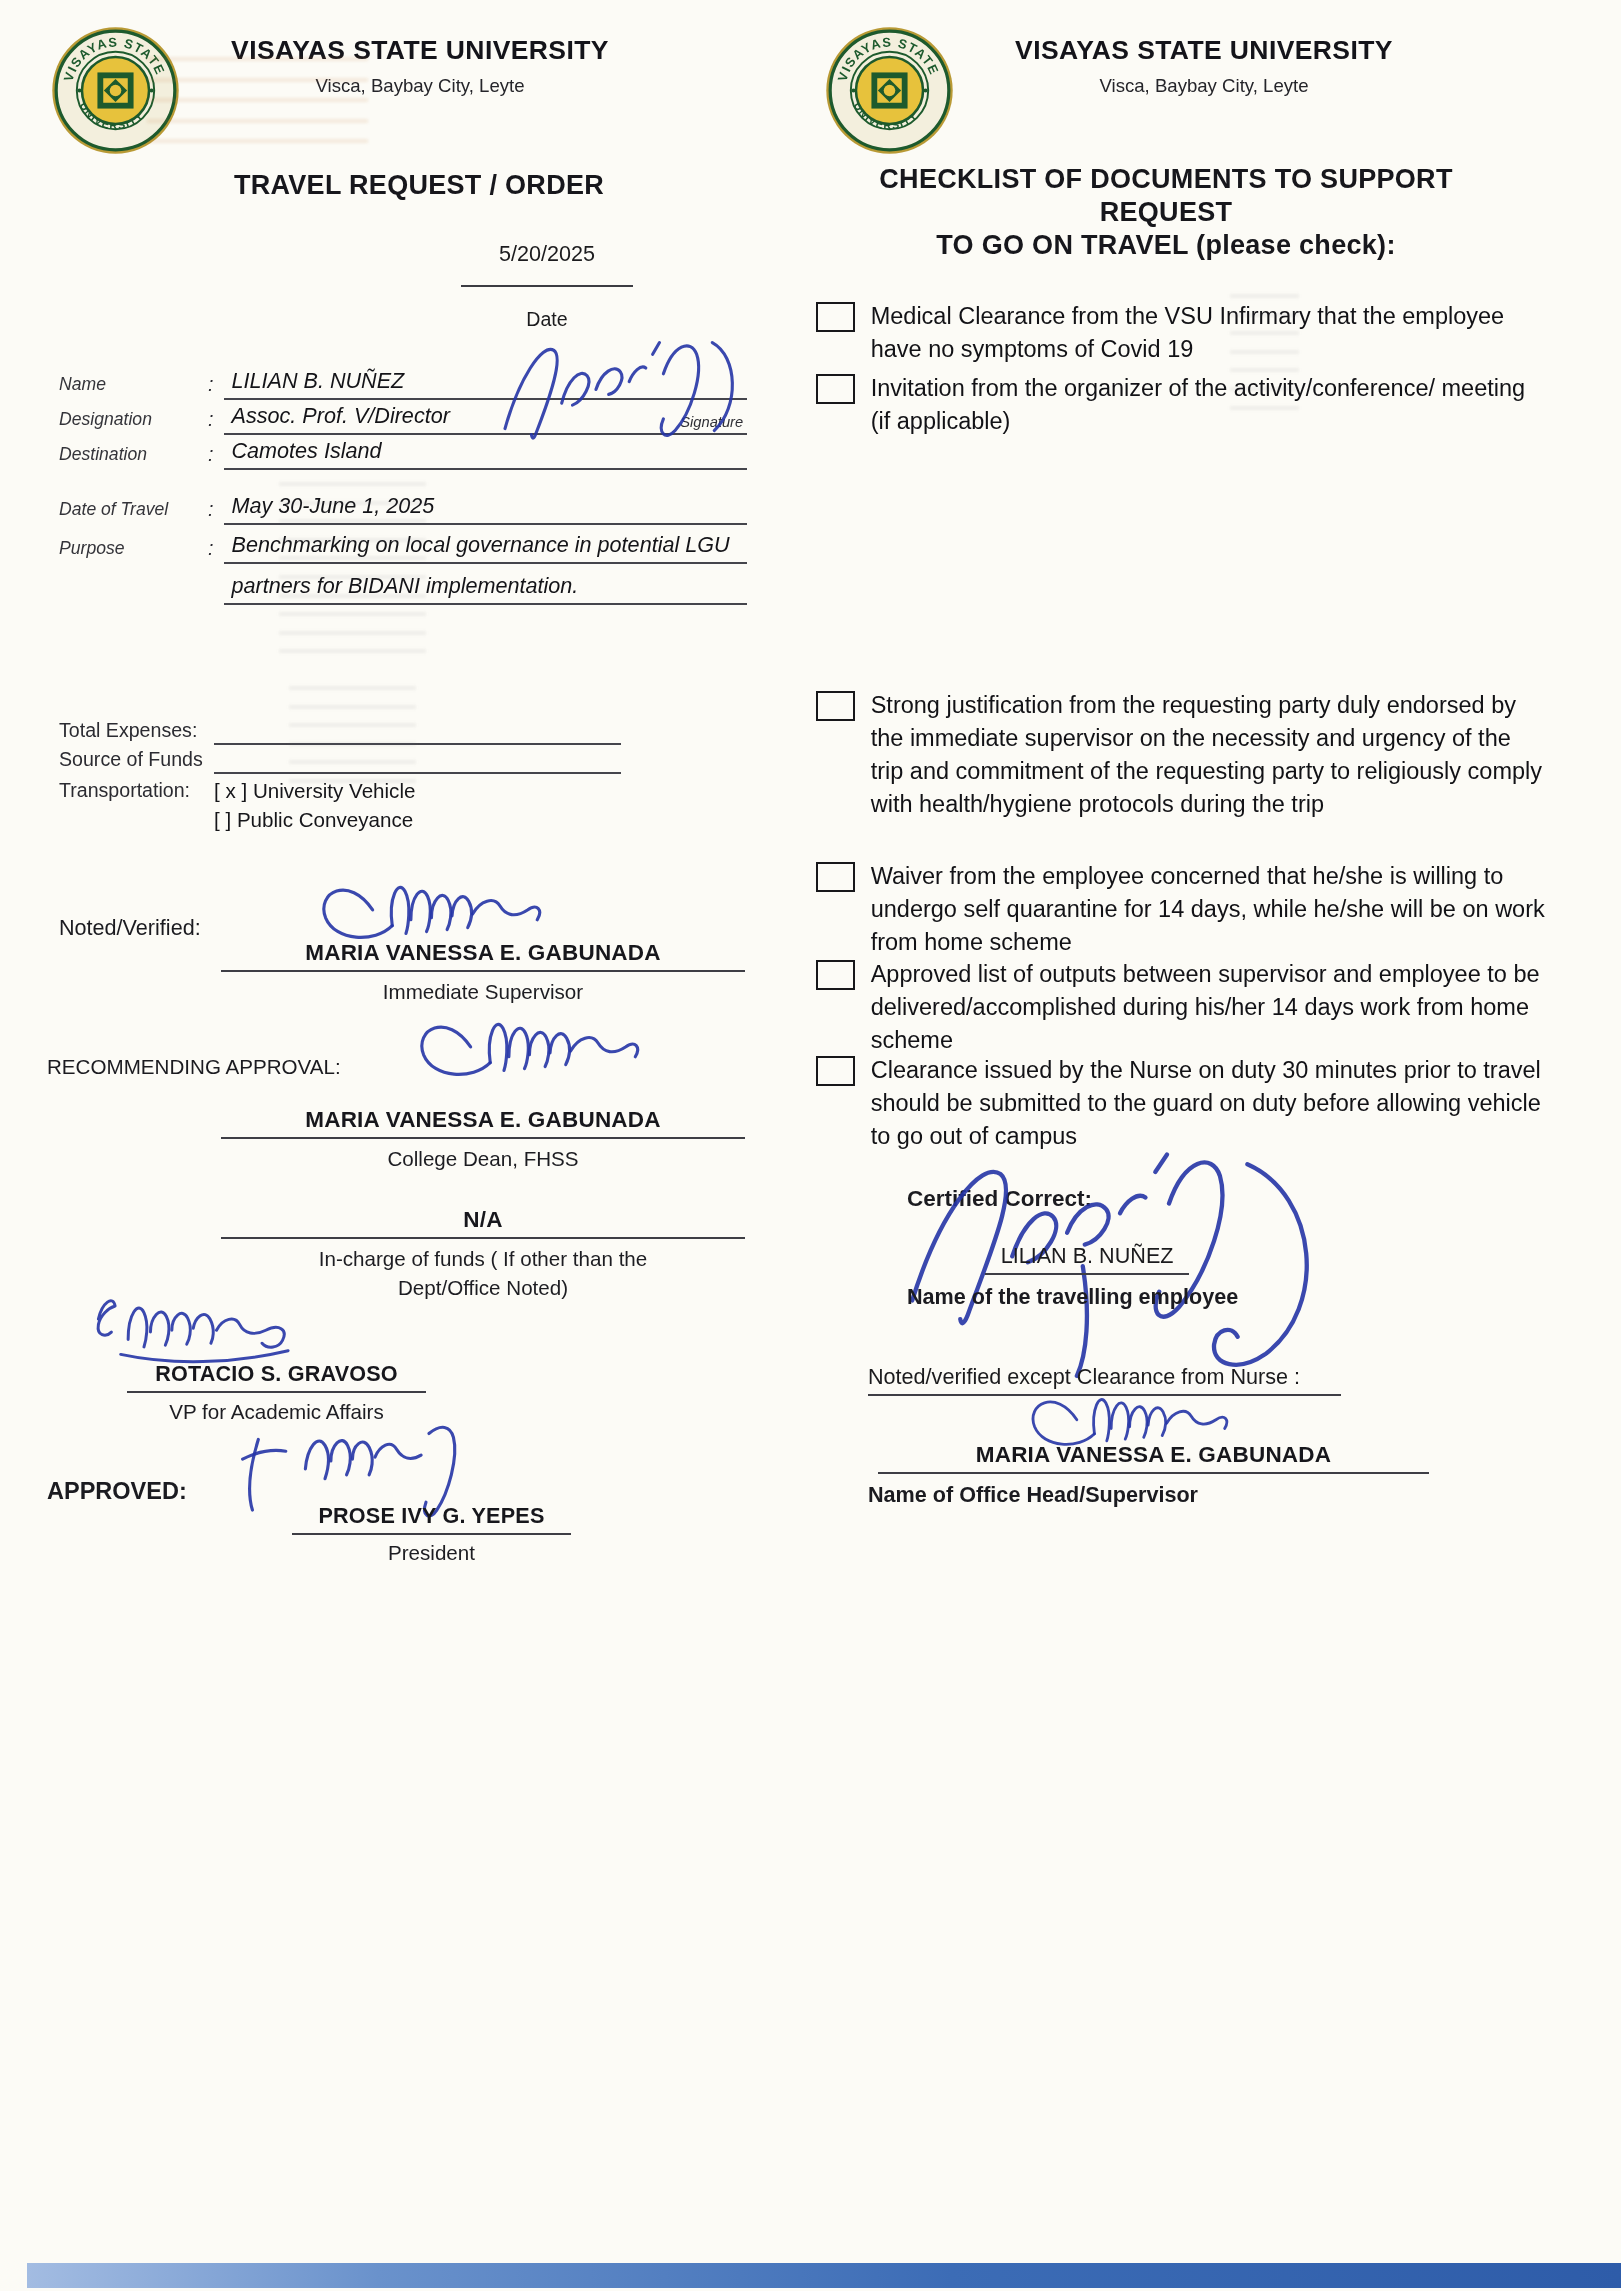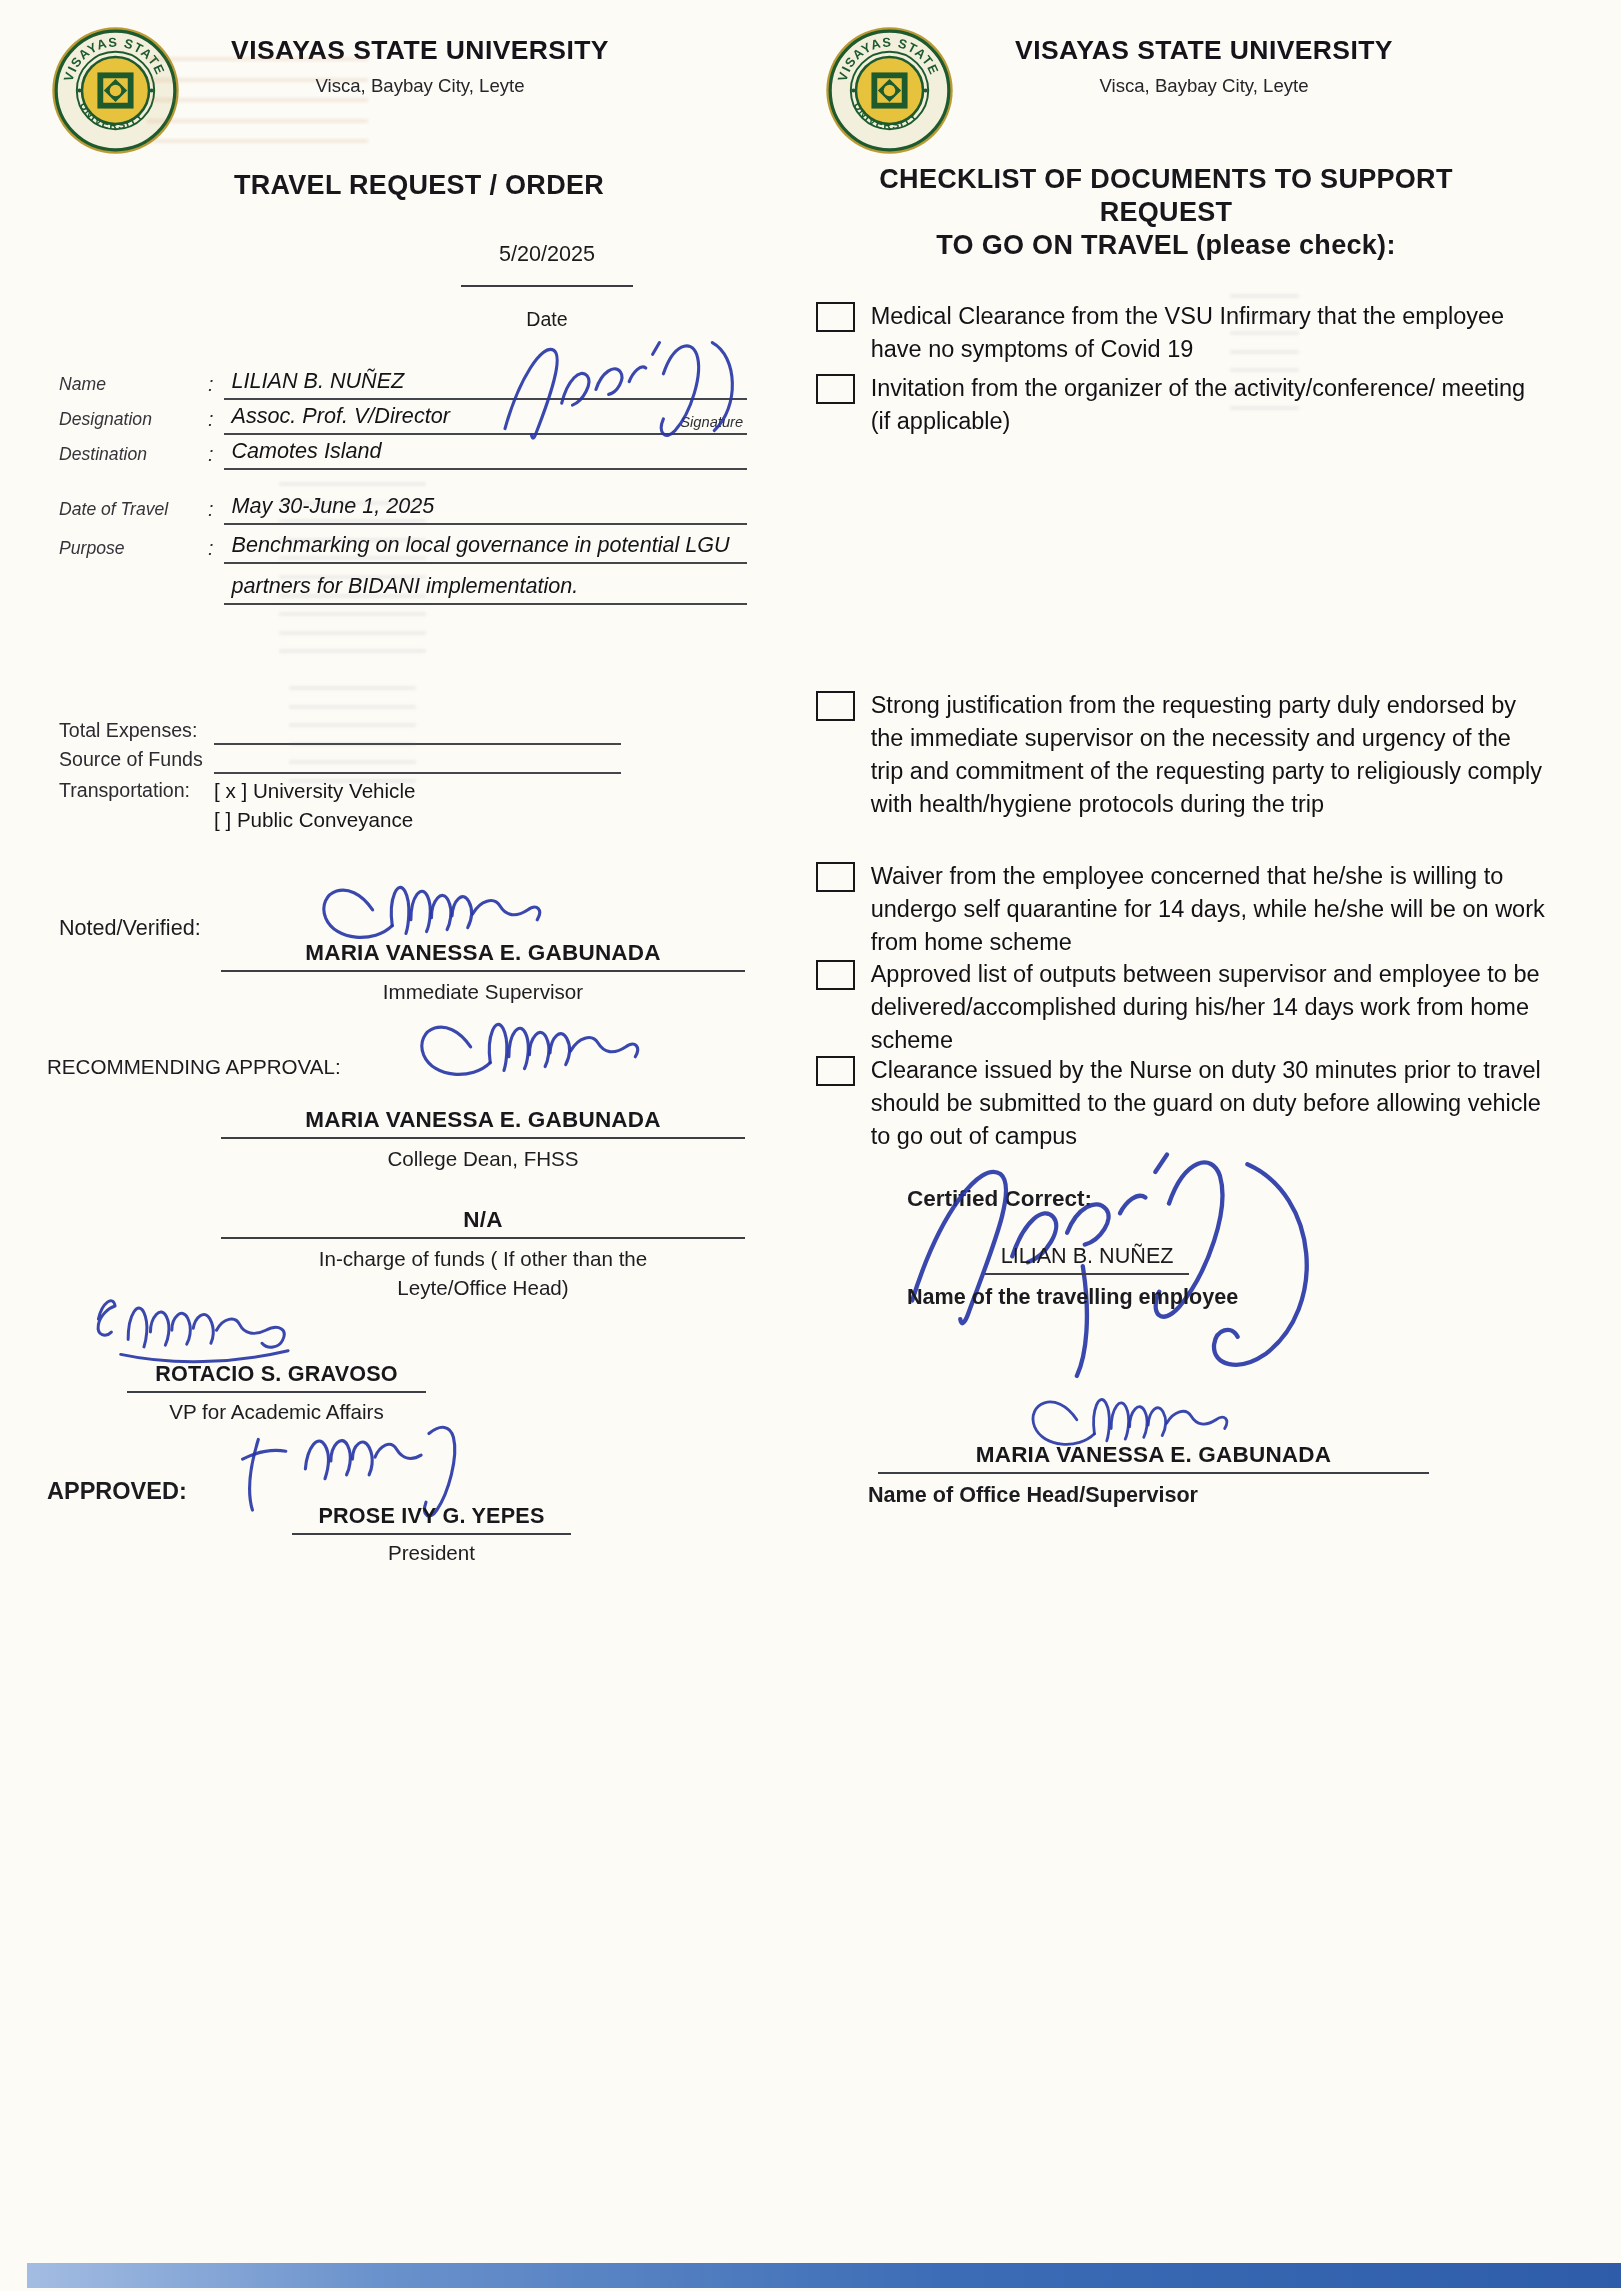--- a/index.html
+++ b/index.html
@@ -178,21 +178,21 @@
   </svg>
   <div class="uline-box" style="left:221px;top:1104px;width:524px;height:35px">
     <span class="name-text">MARIA VANESSA E. GABUNADA</span>
   </div>
   <div class="cap-text" style="left:221px;top:1147px;width:524px">College Dean, FHSS</div>
 
   <div class="uline-box" style="left:221px;top:1202px;width:524px;height:37px">
     <span class="name-text">N/A</span>
   </div>
   <div class="cap-text" style="left:221px;top:1247px;width:524px">In-charge  of  funds ( If other than the</div>
-  <div class="cap-text" style="left:221px;top:1276px;width:524px">Leyte/Office Head)</div>
+  <div class="cap-text" style="left:221px;top:1276px;width:524px">Dept/Office Noted)</div>
 
   <svg class="sig" style="left:76px;top:1280px;width:294px;height:93px" viewBox="0 0 300 100">
     <path d="M16,42 C20,24 32,16 34,28 C27,30 18,38 16,48 C14,60 24,62 30,56"></path>
     <path d="M48,64 C48,36 59,22 65,35 C71,48 67,66 65,72"></path>
     <path d="M72,56 C72,40 83,27 89,39 C95,51 90,66 88,70"></path>
     <path d="M95,54 C95,40 106,29 112,41 C118,53 113,66 111,69"></path>
     <path d="M118,52 C120,40 130,31 136,42 C142,53 139,64 137,68"></path>
     <path d="M143,54 C150,41 163,38 168,48 C173,58 184,60 196,54 C210,47 220,53 214,65 C210,73 198,75 192,68"></path>
     <path d="M40,80 C96,92 160,90 220,76"></path>
   </svg>
@@ -278,20 +278,21 @@
     <path d="M196,116 C206,90 226,80 236,92 C244,102 230,124 214,128"></path>
     <path d="M250,96 C256,84 268,74 276,80"></path>
     <path d="M286,54 l12,-18"></path>
     <path d="M300,86 C316,40 344,34 352,58 C362,92 340,156 310,192 C292,212 280,198 290,176"></path>
     <path d="M380,46 C452,78 462,192 398,240 C372,258 344,252 346,230 C348,214 364,210 370,222"></path>
     <path d="M212,150 C220,200 216,240 206,262"></path>
   </svg>
   <span class="abs" style="left:985px;top:1243px;font-size:21.6px;border-bottom:2px solid #3e3e45;padding:0 15.7px 3.9px">LILIAN B. NUÑEZ</span>
   <div class="label-text bold" style="left:907px;top:1284px;font-size:21.6px">Name of the travelling employee</div>
 
+  <span class="abs" style="left:868px;top:1364px;font-size:21.6px;border-bottom:2px solid #3e3e45;padding:0 41px 3.9px 0">Noted/verified except Clearance from Nurse :</span>
   <svg class="sig" style="left:1012px;top:1374px;width:230px;height:88px" viewBox="0 0 250 100">
     <path d="M68,52 C44,16 10,34 20,60 C30,84 70,86 88,68"></path>
     <path d="M88,68 C84,40 94,20 101,33 C108,46 104,70 102,76"></path>
     <path d="M107,62 C107,38 118,25 124,38 C130,51 125,70 123,74"></path>
     <path d="M128,60 C128,42 139,30 145,42 C151,54 146,68 144,72"></path>
     <path d="M149,58 C150,42 160,32 166,43 C172,54 167,66 165,70"></path>
     <path d="M170,56 C178,42 192,38 198,48 C204,58 214,60 226,52 C236,45 242,52 236,62"></path>
   </svg>
   <div class="uline-box" style="left:878px;top:1439px;width:551px;height:35px">
     <span class="name-text">MARIA VANESSA E. GABUNADA</span>

